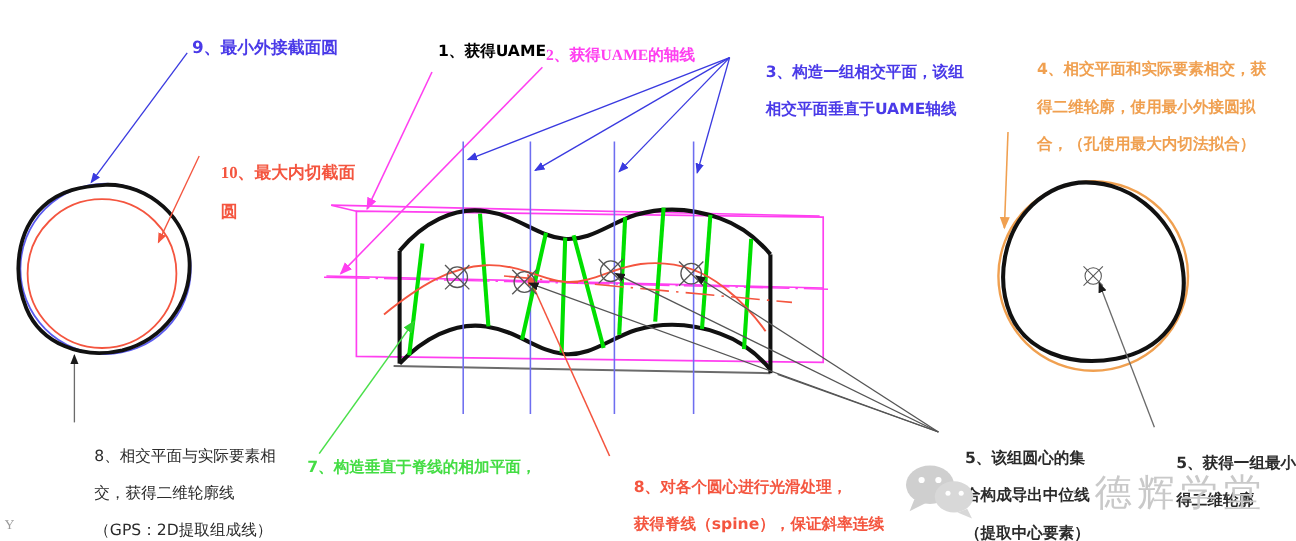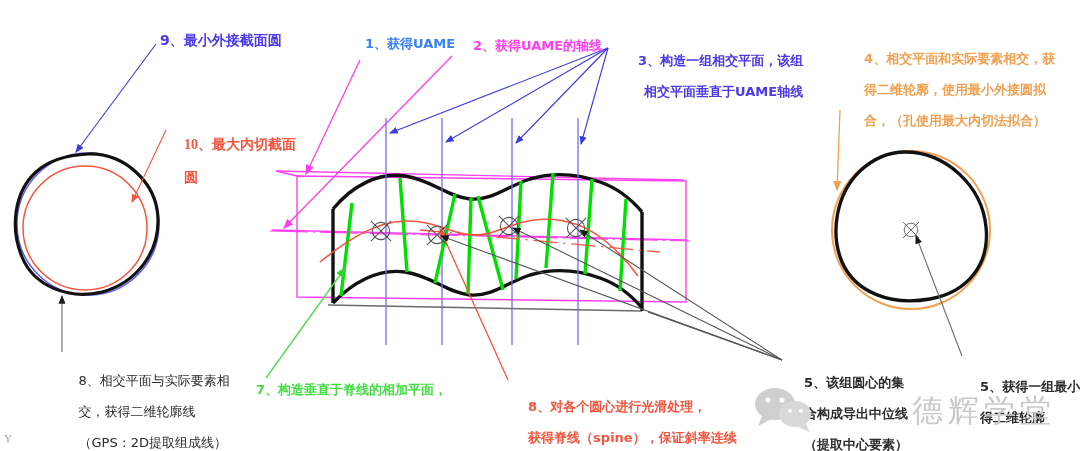--- a/index.html
+++ b/index.html
@@ -163,25 +163,25 @@
     </g>
   </svg>
 
   <div class="lbl cn" style="left:160px;top:32px;color:#4a3ae8;font-size:14px;">9、最小外接截面圆</div>
 
   <div class="lbl cn" style="left:170px;top:120px;color:#f4553f;font-size:14px;font-family:Liberation Serif, serif;">
     <span>10、最大内切截面</span><br>
     <span>圆</span>
   </div>
 
-  <div class="lbl cn" style="left:365px;top:36px;color:#3b82f6;font-size:13px;">1、获得UAME</div>
-
-  <div class="lbl cn" style="left:473px;top:38px;color:#ff3ff0;font-size:13px;">2、获得UAME的轴线</div>
-
-  <div class="lbl cn" style="left:620px;top:38px;color:#4a3ae8;font-size:13px;text-align:right;">
+  <div class="lbl cn" style="left:365px;top:36px;color:#000000;font-size:13px;">1、获得UAME</div>
+
+  <div class="lbl cn" style="left:455px;top:38px;color:#ff3ff0;font-size:13px;font-family:Liberation Serif, serif;">2、获得UAME的轴线</div>
+
+  <div class="lbl cn" style="left:620px;top:38px;color:#4a3ae8;font-size:13px;">
     <span>3、构造一组相交平面，该组</span><br>
     <span>相交平面垂直于UAME轴线</span>
   </div>
 
   <div class="lbl cn" style="left:846px;top:36px;color:#f0a050;font-size:13px;">
     <span>4、相交平面和实际要素相交，获</span><br>
     <span>得二维轮廓，使用最小外接圆拟</span><br>
     <span>合，（孔使用最大内切法拟合）</span>
   </div>
 

